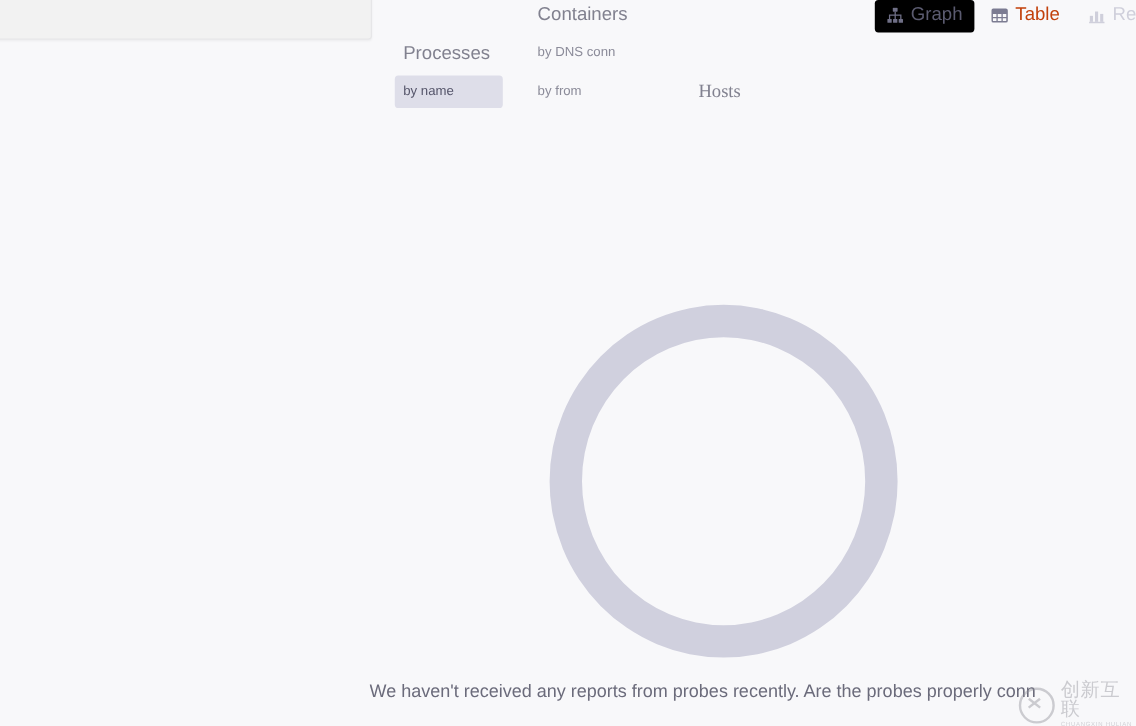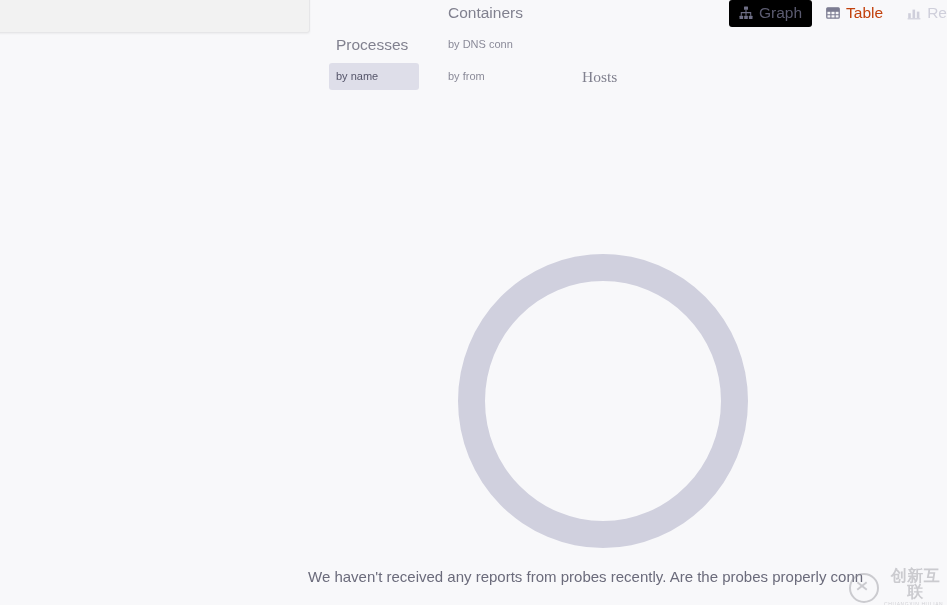--- a/index.html
+++ b/index.html
@@ -170,24 +170,23 @@
     top: 10px;
     width: 12px;
     height: 2.2px;
     background: #8e8e96;
   }
   #watermark .wm-mark::before { transform: rotate(38deg); }
   #watermark .wm-mark::after  { transform: rotate(-38deg); }
   #watermark .wm-text { display: flex; flex-direction: column; line-height: 1; }
   #watermark .wm-cn {
     font-size: 16px;
-    font-weight: bold;
+    font-weight: normal;
     color: #8e8e96;
     letter-spacing: 0.5px;
-    text-align: center;
   }
   #watermark .wm-py {
     font-size: 5px;
     color: #9a9aa2;
     letter-spacing: 0.6px;
     margin-top: 2px;
   }
 </style>
 </head>
 <body>

